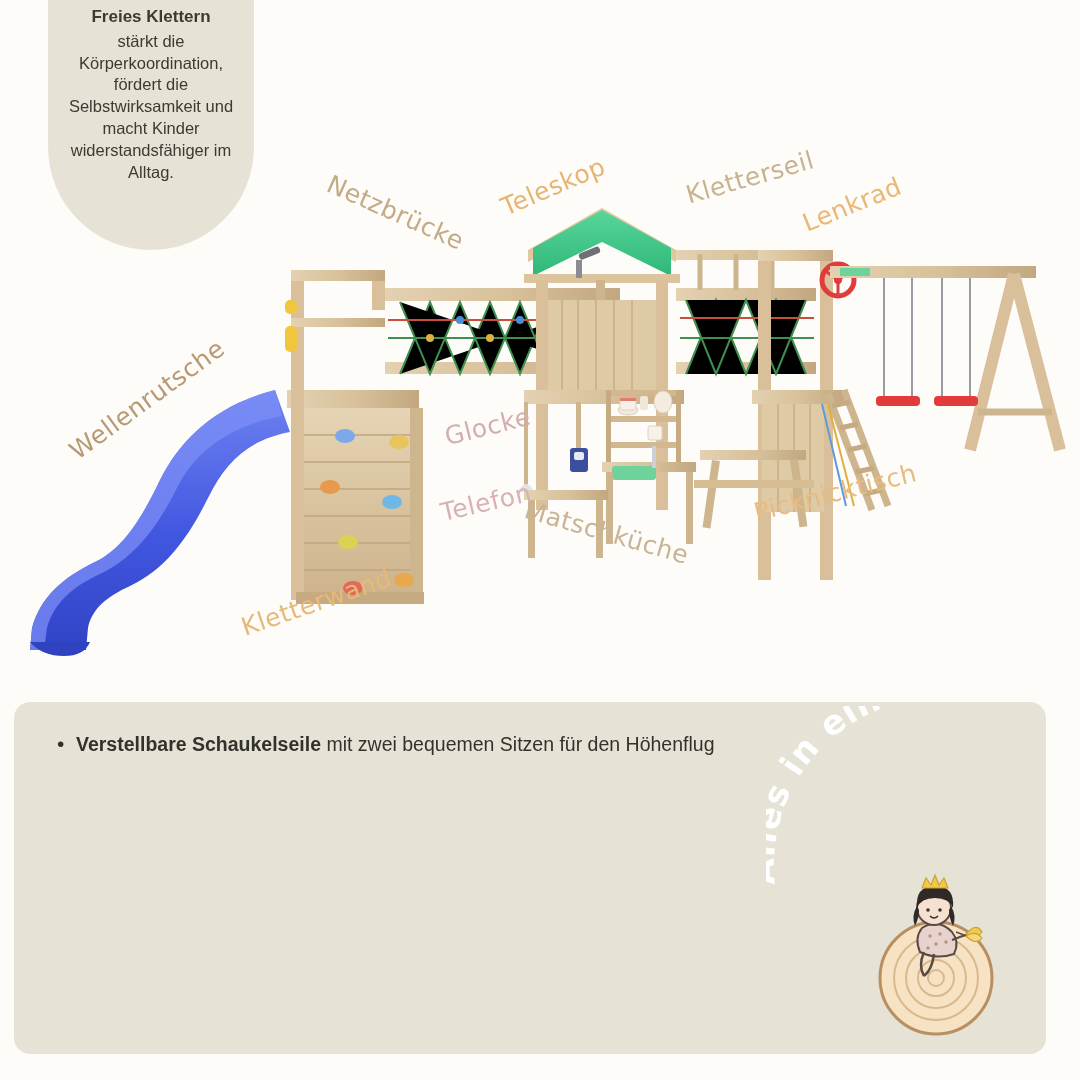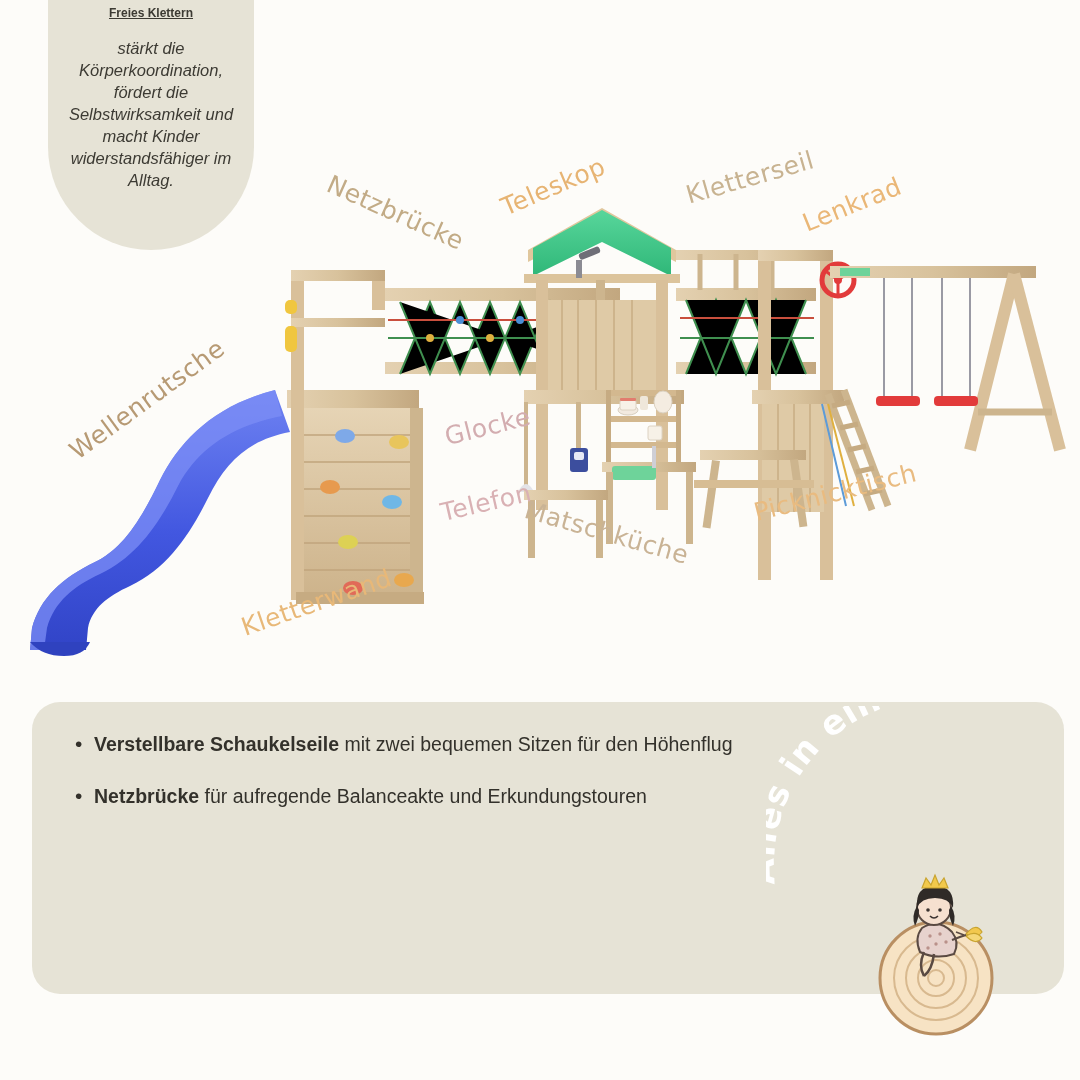--- a/index.html
+++ b/index.html
@@ -24,26 +24,25 @@
     background: #e6e3d6;
     border-radius: 0 0 103px 103px;
     text-align: center;
     padding: 12px 16px 0 16px;
     color: #3c3a33;
     font-size: 16.5px;
     line-height: 1.33;
   }
   .callout .ctitle {
     font-weight: bold;
-    font-size: 12px;
+    font-size: 17px;
     display: block;
-    margin-bottom: 16px;
-    text-decoration: underline;
-  }
-  .callout .cbody { display: block; font-style: italic; }
+    margin-bottom: 2px;
+  }
+  .callout .cbody { display: block; }
 
   
   .stage {
     position: absolute;
     left: 0; top: 150px;
     width: 1080px; height: 540px;
   }
   .stage svg { display: block; }
 
   
@@ -61,24 +60,24 @@
   .lab-kletterseil  { left: 684px;  top: 163px; color: #c8b391; transform: rotate(-16deg); font-size: 25px; }
   .lab-lenkrad      { left: 800px;  top: 190px; color: #eab777; transform: rotate(-22deg); font-size: 25px; }
   .lab-glocke       { left: 444px;  top: 412px; color: #d3adb0; transform: rotate(-14deg); font-size: 25px; }
   .lab-telefon      { left: 440px;  top: 488px; color: #d9b1b4; transform: rotate(-13deg); font-size: 25px; }
   .lab-matschkueche { left: 522px;  top: 518px; color: #c9b395; transform: rotate(16deg);  font-size: 25px; }
   .lab-picknicktisch{ left: 752px;  top: 478px; color: #e9bb80; transform: rotate(-14deg); font-size: 25px; }
 
   
   .panel {
     position: absolute;
-    left: 32px; top: 702px;
-    width: 1032px; height: 292px;
+    left: 14px; top: 702px;
+    width: 1032px; height: 352px;
     background: #e6e3d6;
-    border-radius: 28px;
+    border-radius: 16px;
     padding: 30px 40px;
   }
   .bullet {
     color: #33312b;
     font-size: 19.5px;
     line-height: 1.25;
     margin: 0 0 28px 22px;
     position: relative;
   }
   .bullet:last-child { margin-bottom: 0; }
@@ -366,23 +365,20 @@
   <div class="label lab-lenkrad">Lenkrad</div>
   <div class="label lab-glocke">Glocke</div>
   <div class="label lab-telefon">Telefon</div>
   <div class="label lab-matschkueche">Matschküche</div>
   <div class="label lab-picknicktisch">Picknicktisch</div>
 
   <div class="panel">
     <p class="bullet">
       <span></span><b>Verstellbare Schaukelseile</b><span> mit zwei bequemen Sitzen für den Höhenflug</span>
     </p>
-    <p class="bullet">
-      <span></span><b>Netzbrücke</b><span> für aufregende Balanceakte und Erkundungstouren</span>
-    </p>
   </div>
 
   <svg class="arc" viewBox="0 0 300 200">
     <defs>
       <path id="arcpath" d="M 10 186 A 168 168 0 0 1 260 14"></path>
     </defs>
     <text>
       <textPath href="#arcpath" startOffset="2%">Alles in einem</textPath>
     </text>
   </svg>

